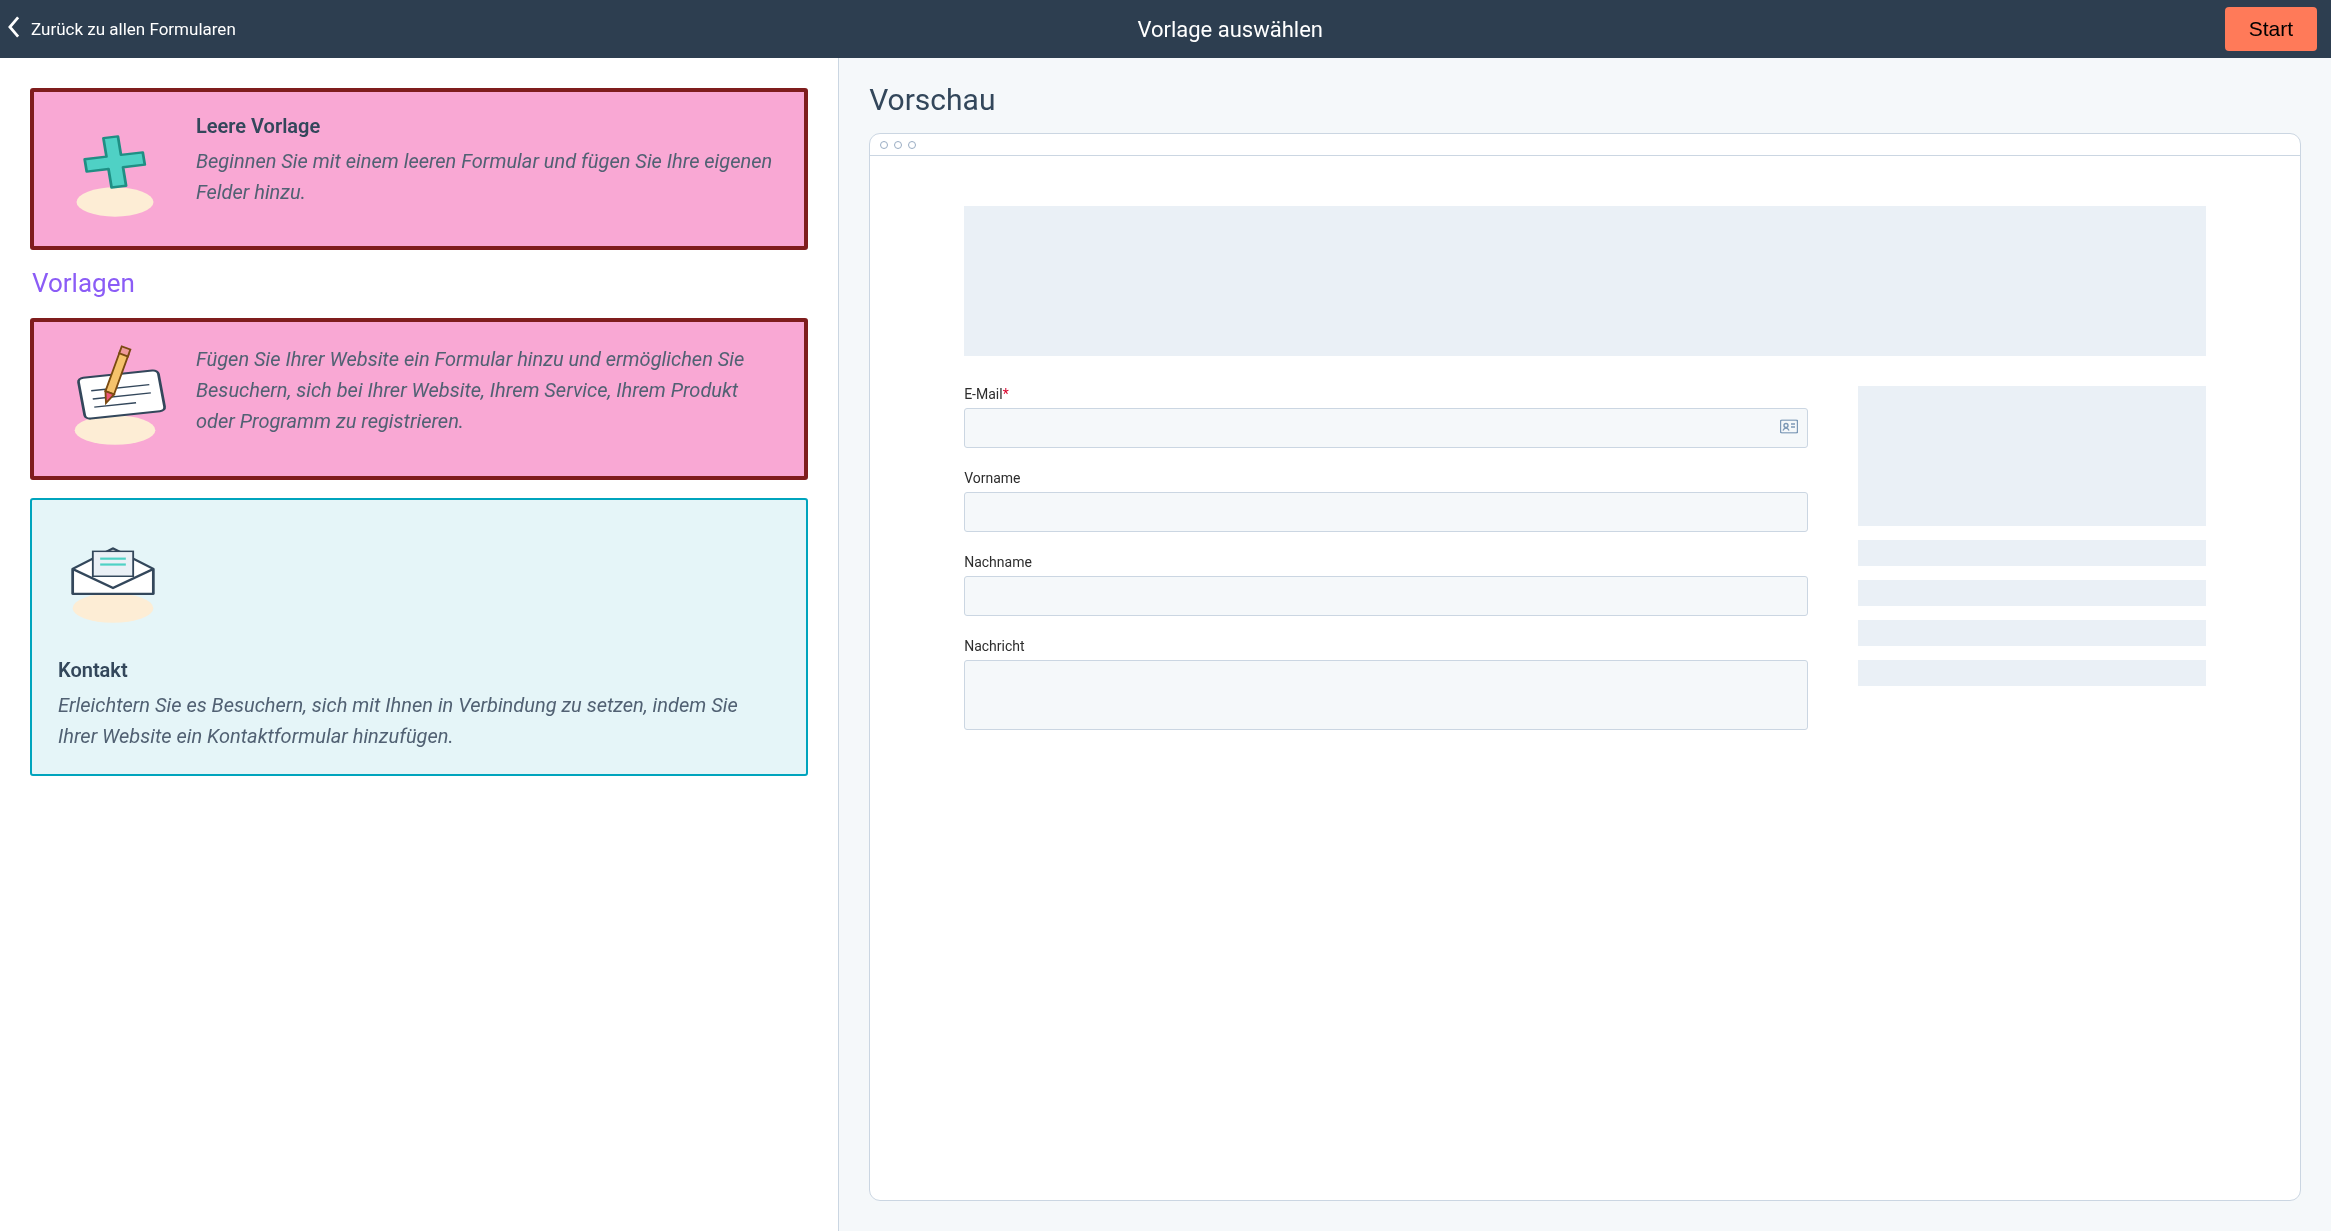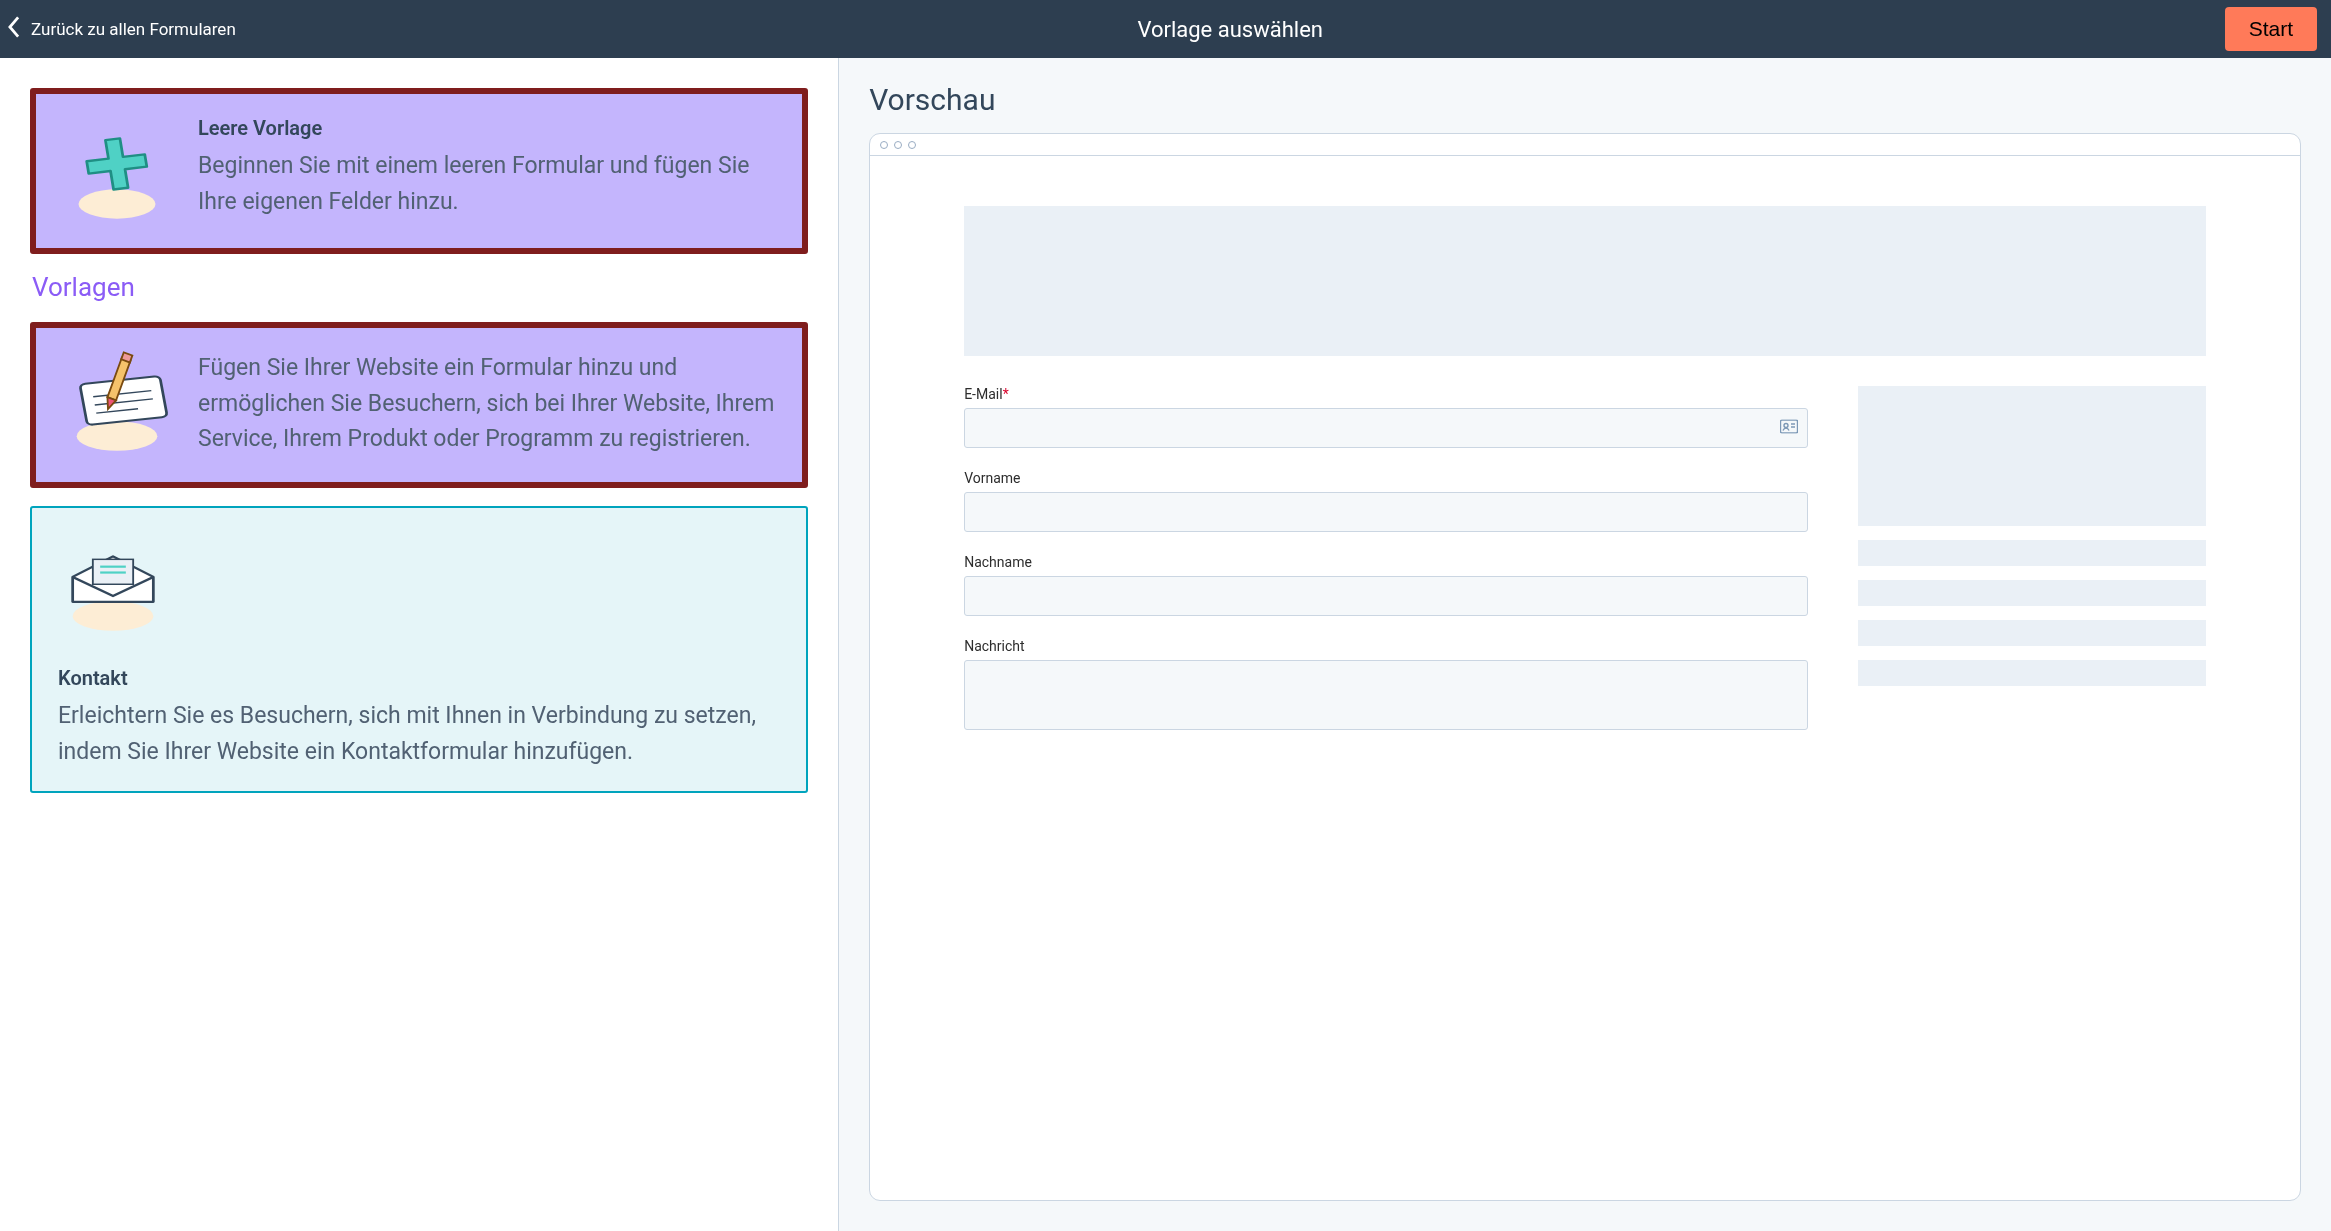--- a/index.html
+++ b/index.html
@@ -60,29 +60,29 @@
   .right {
     flex: 1;
     padding: 24px 30px 30px 30px;
     overflow: hidden;
     display: flex;
     flex-direction: column;
   }
 
   
   .card {
-    border: 6px solid #7f1d1d;
+    border: 4px solid #7f1d1d;
     border-radius: 3px;
     padding: 22px 26px;
     display: flex;
     gap: 26px;
     align-items: flex-start;
     cursor: pointer;
     margin-bottom: 18px;
-    background: #c4b5fd;
+    background: #f9a8d4;
   }
   .card.selected {
     border: 2px solid #00a4bd;
     background: #e5f5f8;
     flex-direction: column;
   }
   .card .icon-wrap {
     width: 110px;
     min-width: 110px;
     height: 110px;
@@ -91,23 +91,24 @@
     justify-content: center;
   }
   .card .content { flex: 1; }
   .card .title {
     font-size: 20px;
     font-weight: 600;
     color: #33475b;
     margin-bottom: 8px;
   }
   .card .desc {
-    font-size: 23px;
+    font-size: 20px;
     line-height: 1.55;
     color: #516173;
+    font-style: italic;
   }
 
   .section-heading {
     font-size: 26px;
     font-weight: 400;
     color: #8b5cf6;
     margin: 18px 0 20px 2px;
   }
 
   

